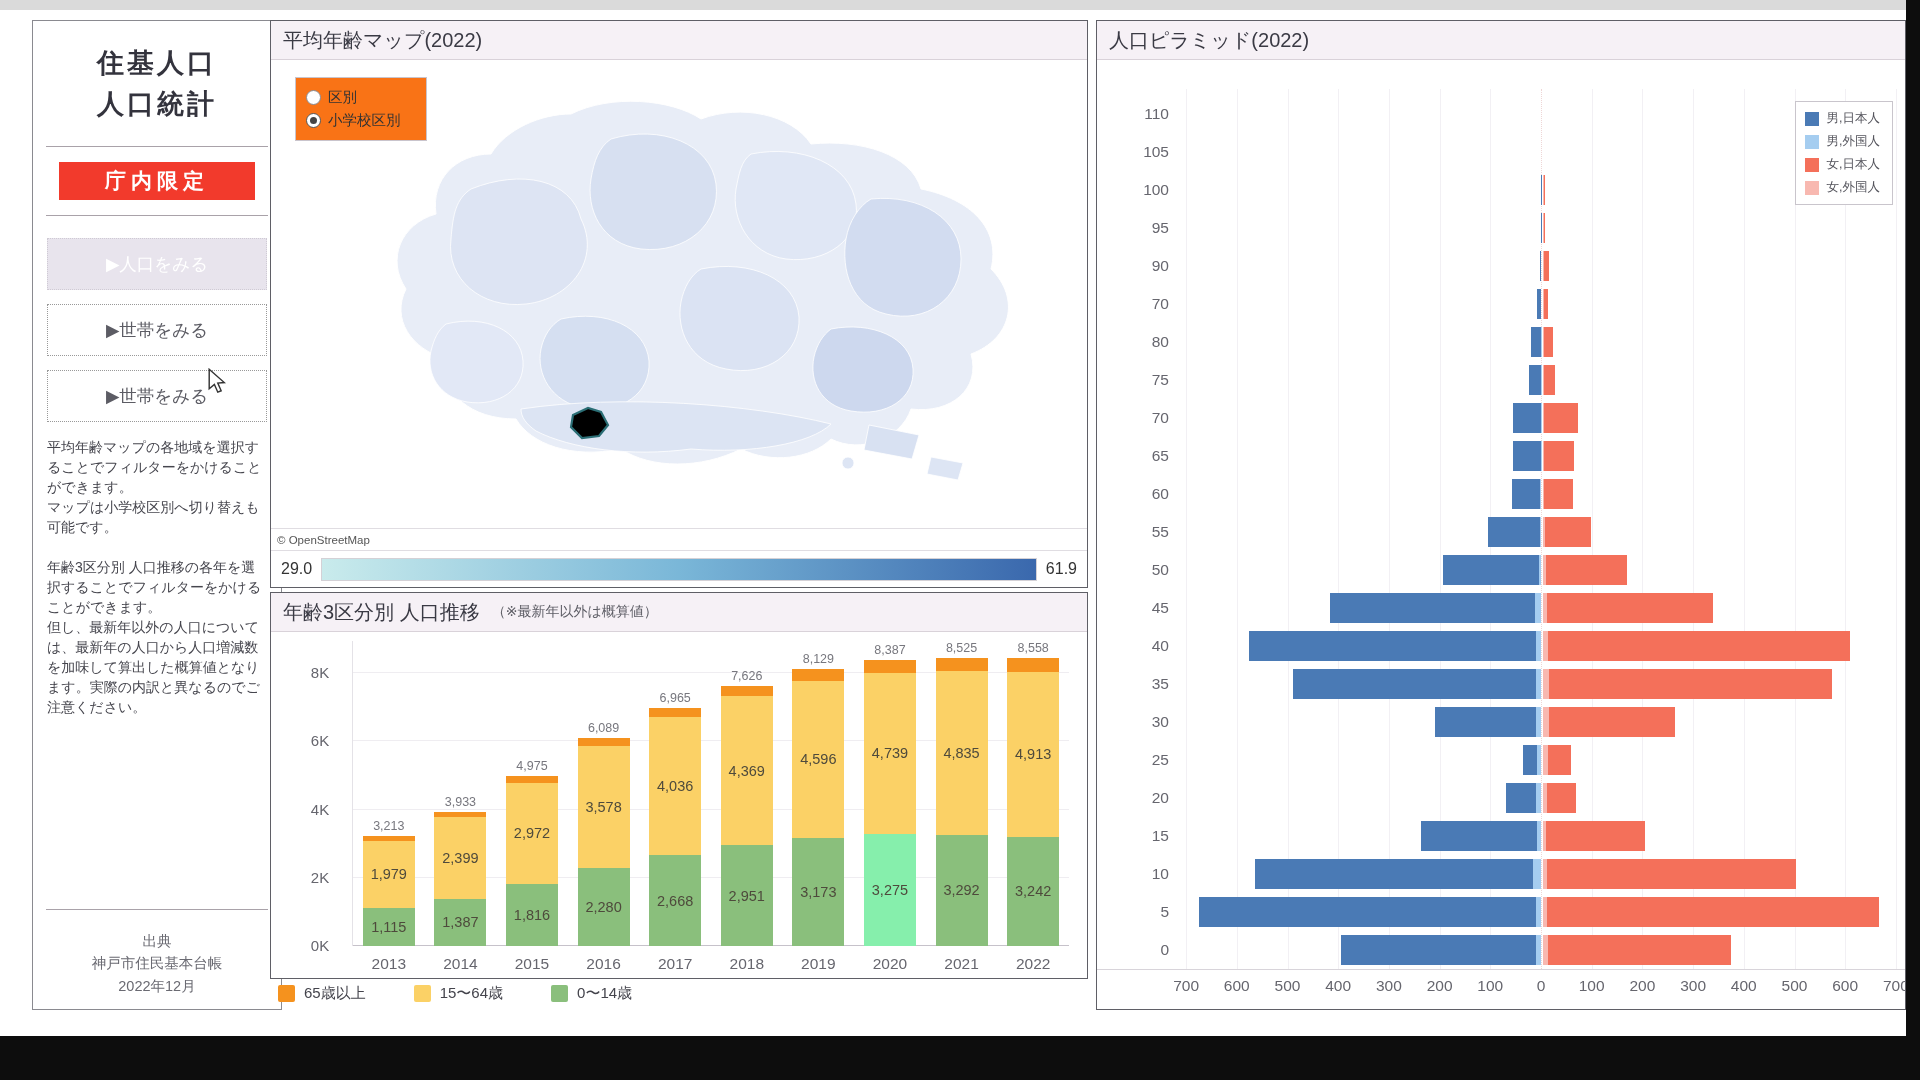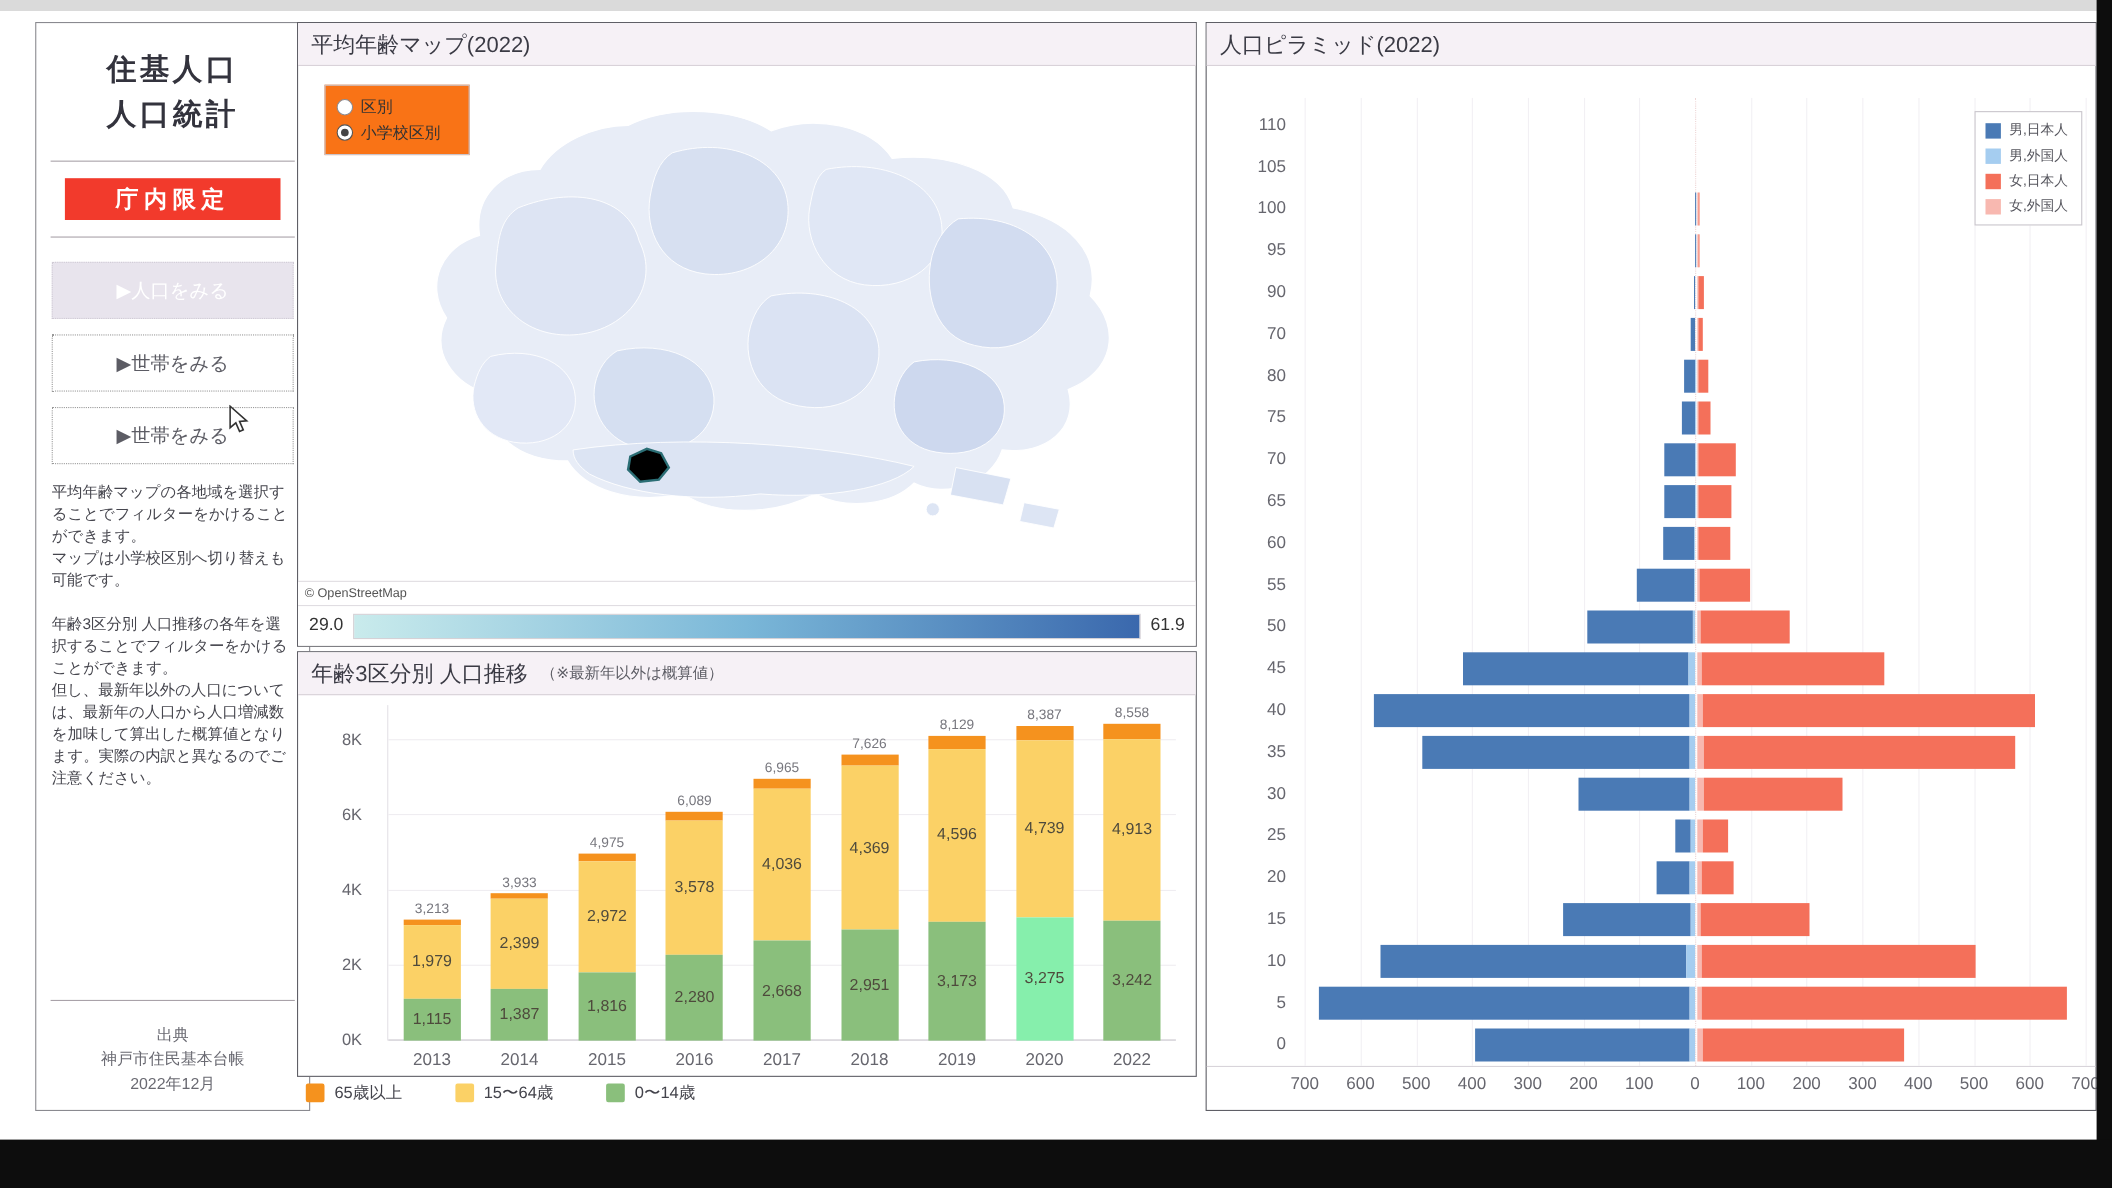--- a/index.html
+++ b/index.html
@@ -212,20 +212,27 @@
             <div class="seg" style="height: 156.8px; background: rgb(251, 209, 102);">4,596</div>
             <div class="seg" style="height: 108.3px; background: rgb(138, 191, 124);">3,173</div>
             <div class="bar-year">2019</div>
           </div>
           <div class="bar-slot">
             <div class="bar-total">8,387</div>
             <div class="seg" style="height: 12.7px; background: rgb(245, 146, 30);"></div>
             <div class="seg" style="height: 161.7px; background: rgb(251, 209, 102);">4,739</div>
             <div class="seg" style="height: 111.8px; background: #86efac;">3,275</div>
             <div class="bar-year">2020</div>
+          </div>
+          <div class="bar-slot">
+            <div class="bar-total">8,525</div>
+            <div class="seg" style="height: 13.6px; background: rgb(245, 146, 30);"></div>
+            <div class="seg" style="height: 165px; background: rgb(251, 209, 102);">4,835</div>
+            <div class="seg" style="height: 112.3px; background: rgb(138, 191, 124);">3,292</div>
+            <div class="bar-year">2021</div>
           </div>
           <div class="bar-slot">
             <div class="bar-total">8,558</div>
             <div class="seg" style="height: 13.8px; background: rgb(245, 146, 30);"></div>
             <div class="seg" style="height: 167.7px; background: rgb(251, 209, 102);">4,913</div>
             <div class="seg" style="height: 110.6px; background: rgb(138, 191, 124);">3,242</div>
             <div class="bar-year">2022</div>
           </div>
         </div>
     </div>

